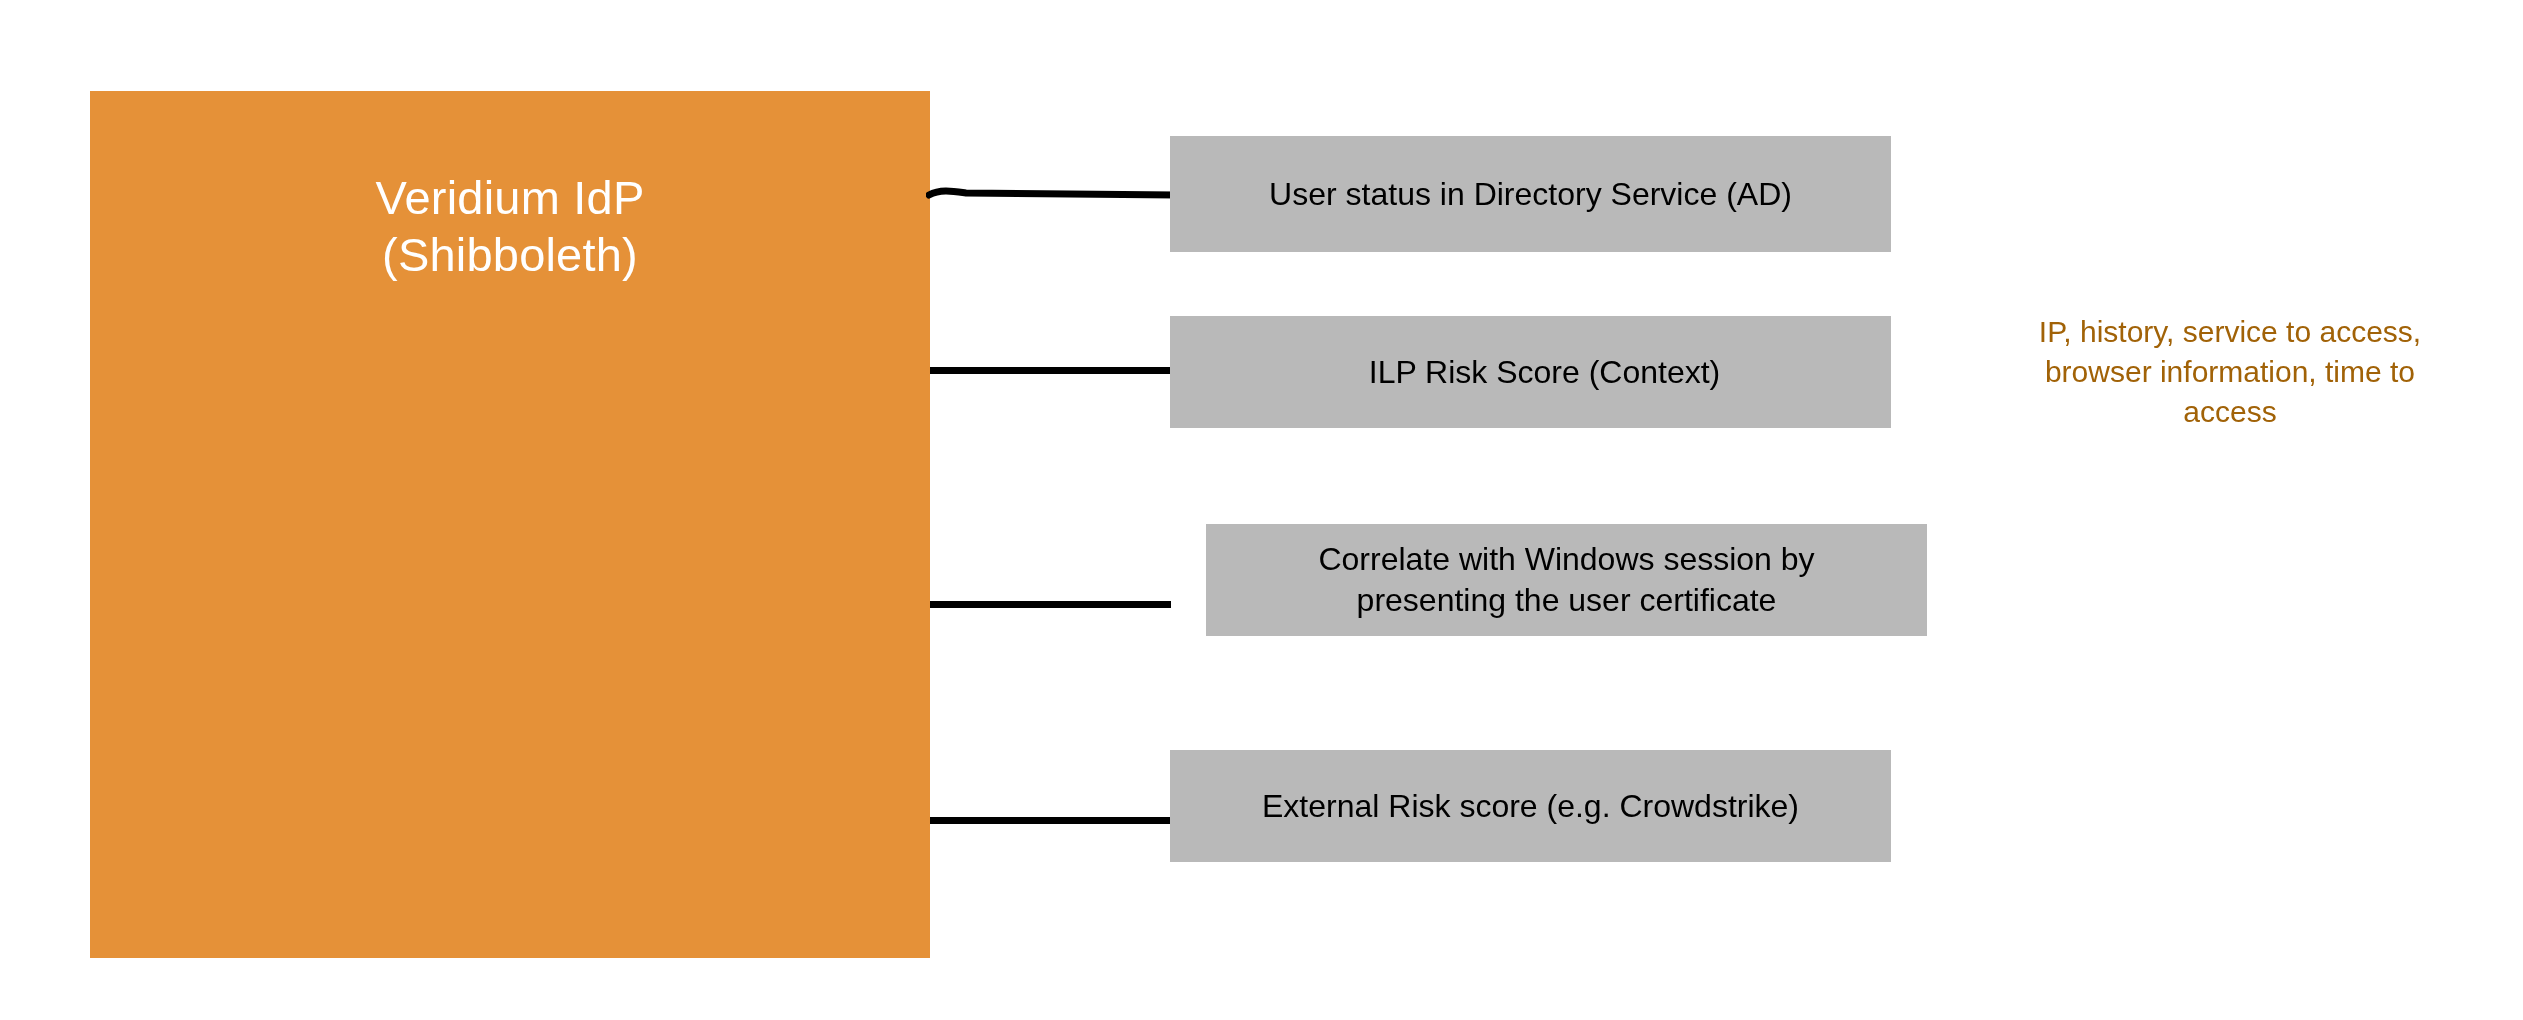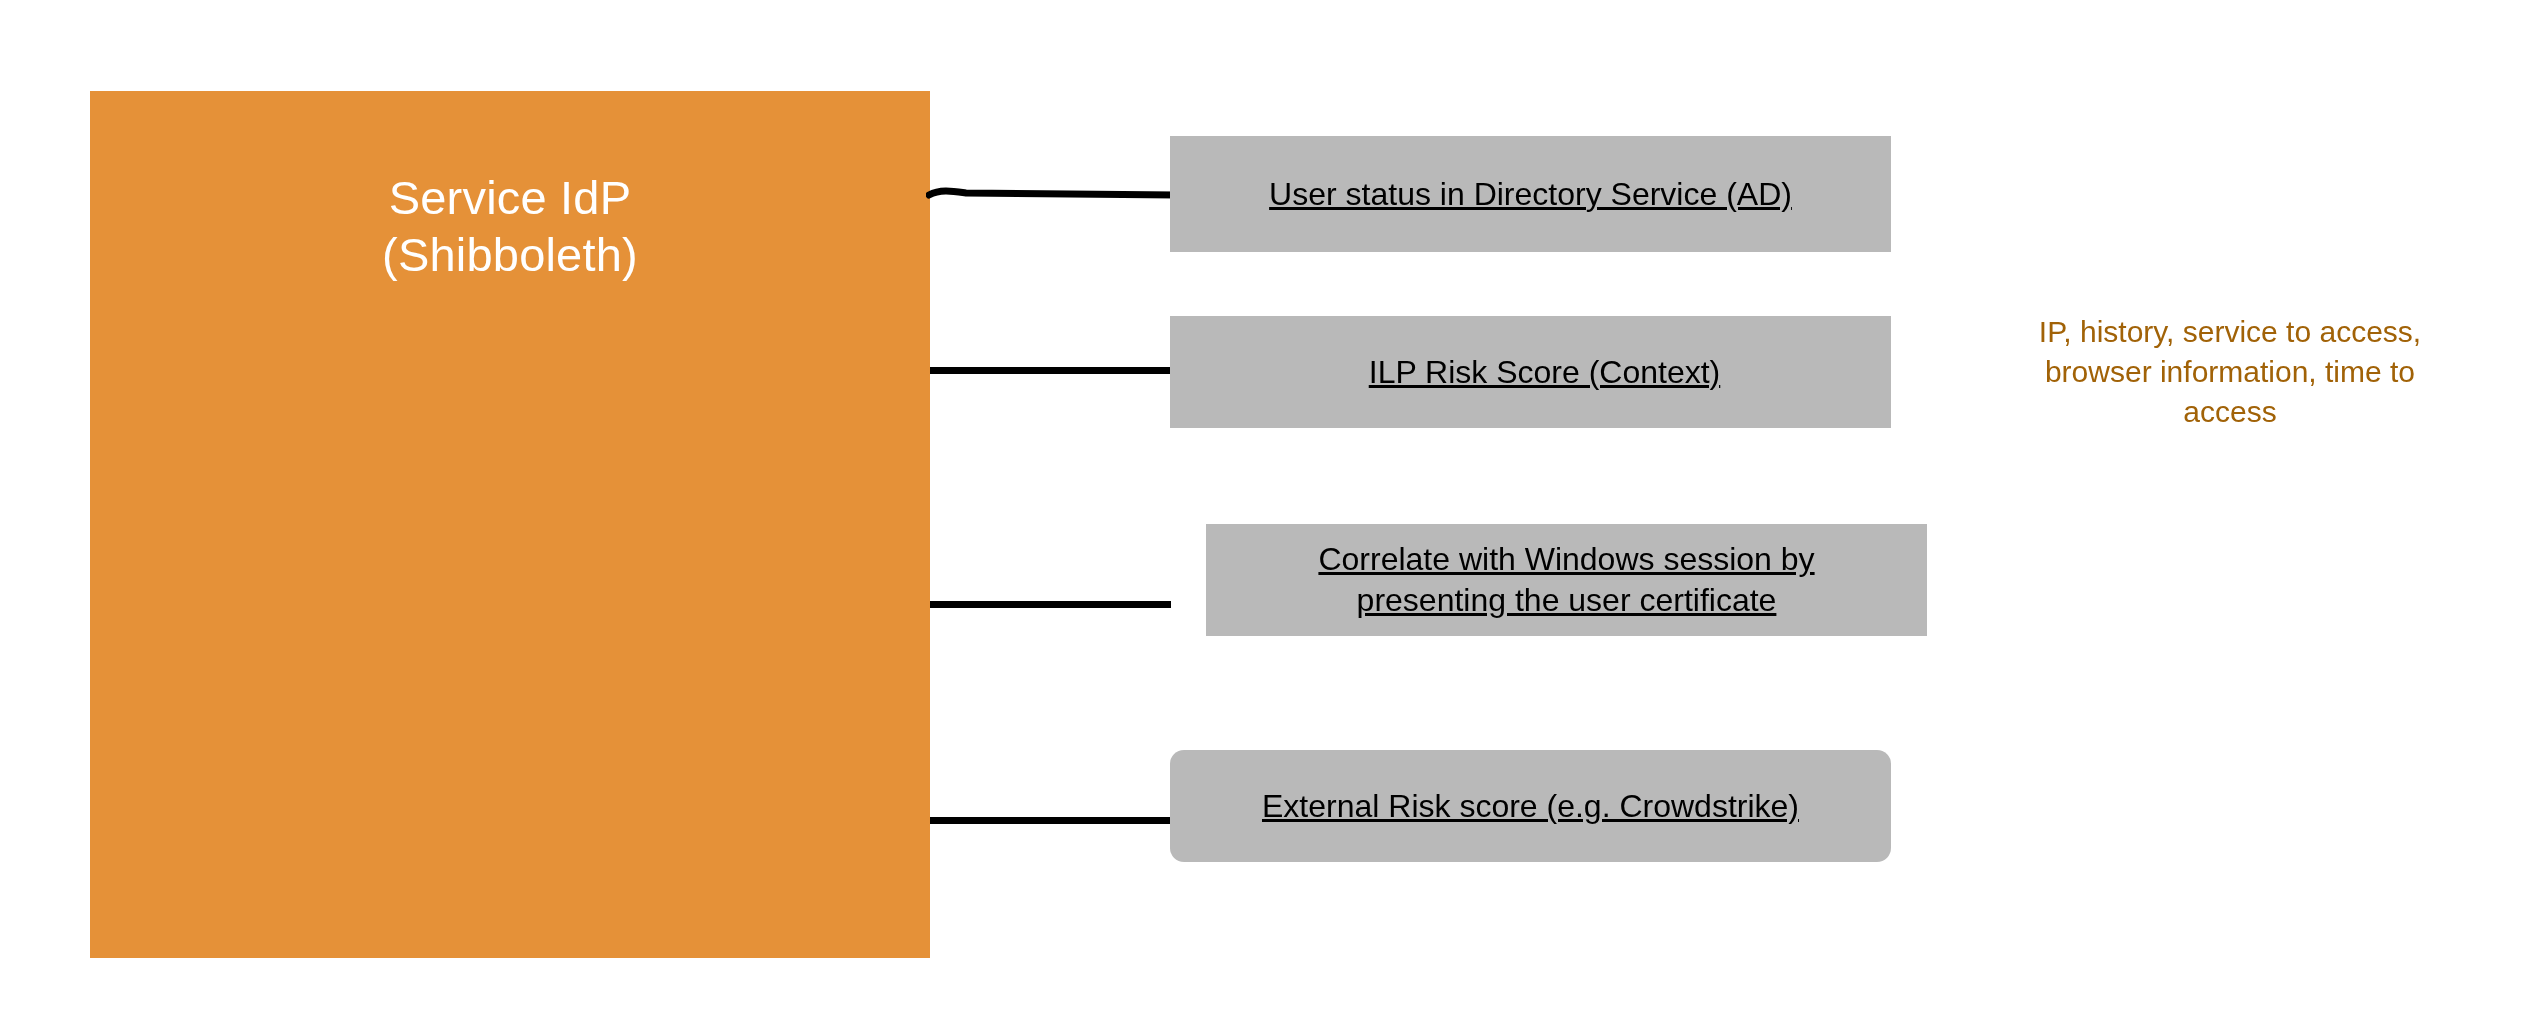--- a/index.html
+++ b/index.html
@@ -52,27 +52,26 @@
     align-items: center;
     justify-content: center;
     text-align: center;
   }
   .attr-label {
     color: #000000;
     font-size: 32px;
     line-height: 1.28;
     padding: 0 12px;
     white-space: pre-line;
-    text-decoration: underline;
   }
 
   .attr-box-1 { top: 136px; height: 116px; }
   .attr-box-2 { top: 316px; height: 112px; padding-left: 28px; }
   .attr-box-3 { top: 524px; height: 112px; margin-left: 36px; }
-  .attr-box-4 { top: 750px; height: 112px; border-radius: 14px; }
+  .attr-box-4 { top: 750px; height: 112px; }
 
   
   .connector {
     position: absolute;
     left: 930px;
     width: 241px;
     height: 7px;
     background: #000000;
   }
   .connector-2 { top: 367px; }
@@ -102,21 +101,21 @@
     line-height: 1.33;
     white-space: pre-line;
   }
 </style>
 </head>
 <body>
 
 <div id="canvas">
 
   <div class="idp-node">
-    <div class="idp-label">Service IdP
+    <div class="idp-label">Veridium IdP
 (Shibboleth)</div>
   </div>
 
   <div class="connector-curved">
     <svg width="250" height="20" viewBox="0 0 250 20" xmlns="http://www.w3.org/2000/svg">
       <path d="M 3 9 C 14 3, 26 5, 40 7 L 250 9" stroke="#000000" stroke-width="7" fill="none" stroke-linecap="round"></path>
     </svg>
   </div>
 
   <div class="connector connector-2"></div>

